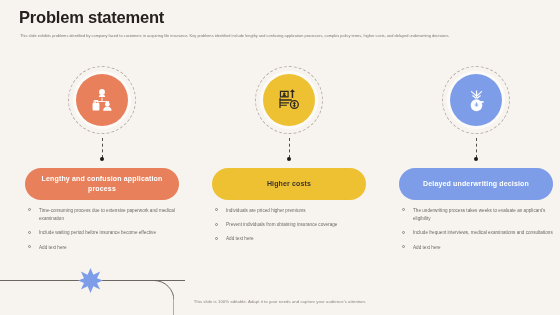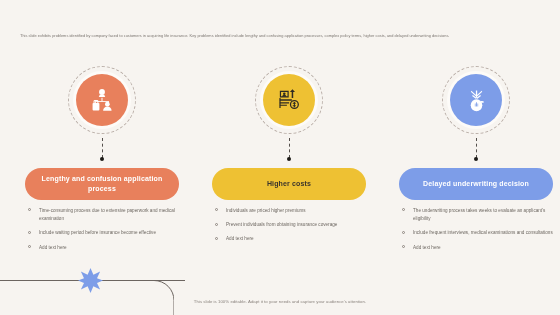--- a/index.html
+++ b/index.html
@@ -205,20 +205,21 @@
     font-size: 4.3px;
     color: #8a837d;
     letter-spacing: 0.04px;
   }
 </style>
 </head>
 <body>
 
 <div class="slide">
 
+  <div class="title">Problem statement</div>
   <div class="subtitle">This slide exhibits problems identified by company faced to customers in acquiring life insurance. Key problems identified include lengthy and confusing application processes, complex policy terms, higher costs, and delayed underwriting decisions.</div>
 
   <div class="col col-1">
     <div class="badge-wrap">
       <div class="dashed-ring"></div>
       <div class="inner-ring"></div>
       <div class="circle c-orange">
         <svg width="26" height="26" viewBox="0 0 32 32" aria-hidden="true">
           <g fill="#ffffff">
             <circle cx="16" cy="6.2" r="3.6"></circle>

